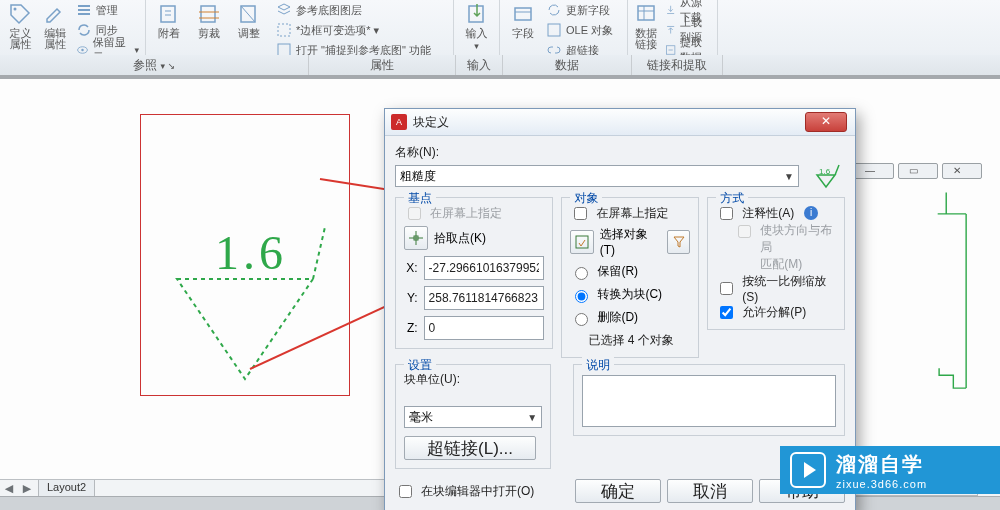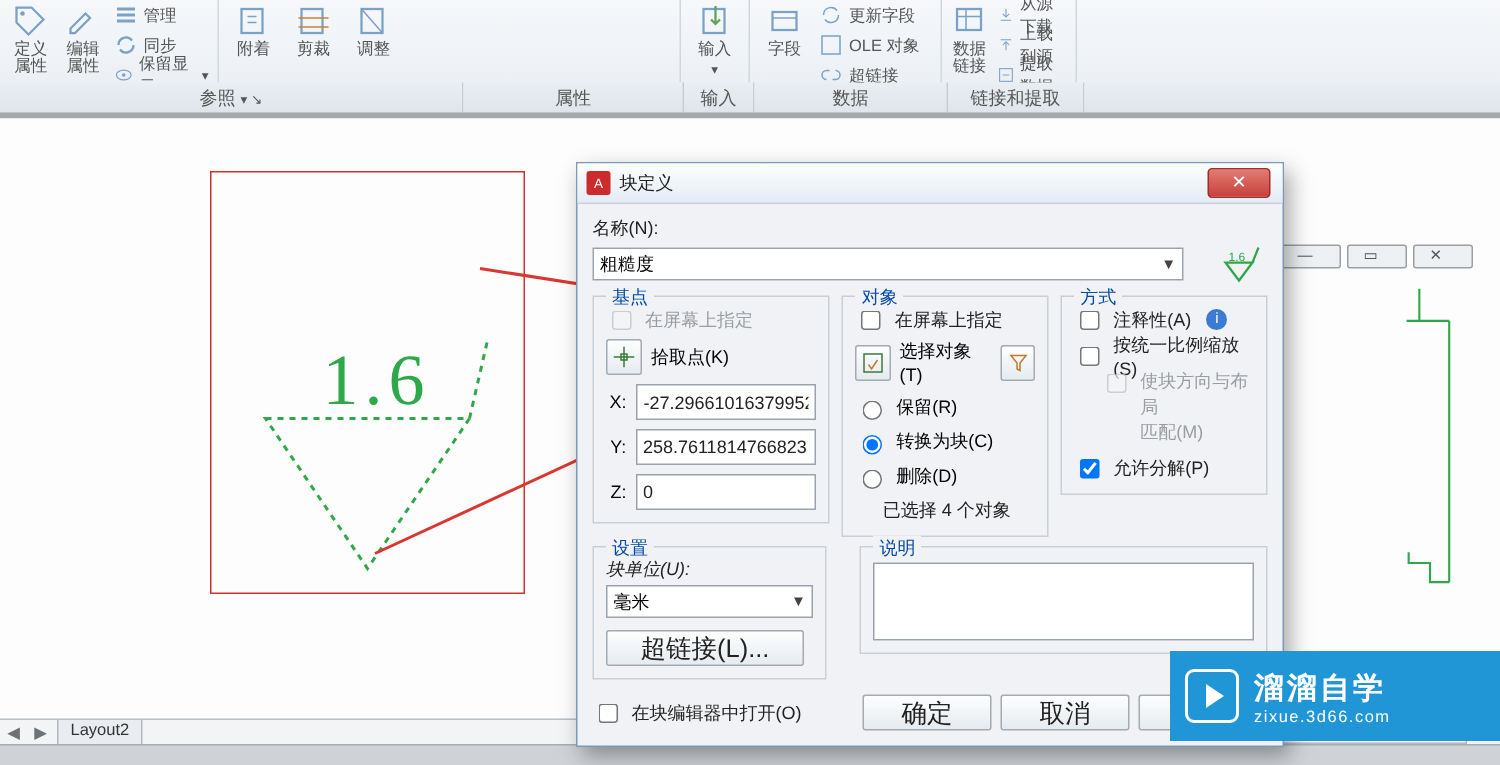--- a/index.html
+++ b/index.html
@@ -41,21 +41,21 @@
   .mdi-controls { position:absolute; right:18px; top:84px; display:flex; gap:4px; }
   .mdi-controls .btn { width:18px; height:14px; border:1px solid #9aa0a4; background:#eef1f4; font-size:10px; text-align:center; line-height:12px; color:#555; }
 
   
   .dialog { position:absolute; left:384px; top:108px; width:470px; background:#f0f2f5; border:1px solid #7d99b8; box-shadow: 4px 6px 14px rgba(0,0,0,.35); }
   .dlg-title { height:26px; background: linear-gradient(#fdfefe,#e4ecf5); border-bottom:1px solid #c5d0dc; display:flex; align-items:center; padding:0 6px; position:relative;}
   .dlg-title .aico { width:16px; height:16px; background:#cc2b2b; font-size:9px; color:#fff; text-align:center; line-height:16px; border-radius:2px; margin-right:6px;}
   .dlg-title .ttl { font-size:12px; color:#222; }
   .dlg-close { position:absolute; right:8px; top:3px; width:40px; height:18px; background: linear-gradient(#e27b75, #c8413b); border:1px solid #a02c27; border-radius:3px; color:#fff; text-align:center; line-height:17px; font-size:12px; }
   .dlg-body { padding:8px 10px 10px 10px; }
-  .dlg-row { display:flex; align-items:center; gap:16px; }
+  .dlg-row { display:flex; align-items:center; gap:6px; }
   .dlg-label { color:#222; }
   .dlg-combo { flex:1; height:20px; border:1px solid #99a3ad; background:#fff; display:flex; align-items:center; padding:0 4px; justify-content:space-between; }
   .dlg-combo .arrow { font-size:10px; color:#444; }
   .preview { width:34px; height:30px; border:none; display:flex; align-items:center; justify-content:center; margin-left:6px;}
   .fieldset { border:1px solid #c9cfd6; margin-top:6px; padding:6px 8px 8px 8px; position:relative; }
   .fieldset .legend { position:absolute; top:-8px; left:8px; background:#f0f2f5; padding:0 4px; color:#0049a7; font-size:12px; }
   .columns { display:flex; gap:8px; }
   .col { flex:1; }
   .col.wide { flex: 1.15; }
   .chk { display:flex; align-items:center; gap:6px; font-size:12px; color:#222; height:18px; }
@@ -73,21 +73,21 @@
   .desc-box { border:1px solid #99a3ad; background:#fff; height:50px; margin-top:4px; }
   .dlg-footer { display:flex; align-items:center; justify-content:space-between; margin-top:10px; }
   .dlg-footer .right { display:flex; gap:6px; }
   .info-ico { width:14px; height:14px; border-radius:50%; background:#3b7bd1; color:#fff; font-size:10px; text-align:center; line-height:14px; display:inline-block; margin-left:4px;}
 
   
   .green-shape { position:absolute; right:18px; top:110px; width:100px; bottom:35px; }
   .green-shape svg { width:100%; height:100%; }
 
   
-  .logo { position:absolute; right:0; bottom:16px; width:220px; height:60px; background:#2196d6; display:flex; align-items:center; gap:10px; padding:0 10px; box-sizing:border-box; }
+  .logo { position:absolute; right:0; bottom:16px; width:220px; height:48px; background:#2196d6; display:flex; align-items:center; gap:10px; padding:0 10px; box-sizing:border-box; }
   .logo .play { width:32px; height:32px; border:2px solid #fff; border-radius:6px; display:flex; align-items:center; justify-content:center; }
   .logo .play span { width:0;height:0;border-left:12px solid #fff;border-top:8px solid transparent;border-bottom:8px solid transparent; margin-left:3px;}
   .logo .txt { display:flex; flex-direction:column; color:#fff; }
   .logo .txt .t1 { font-size:20px; font-weight:bold; letter-spacing:2px; }
   .logo .txt .t2 { font-size:11px; letter-spacing:1px; }
 
   
   .arrow-line { position:absolute; pointer-events:none; }
 </style>
 </head>
@@ -155,20 +155,40 @@
             </svg>
             <span>剪裁</span>
           </div>
         <div class="ribbon-big">
             <svg class="ico" viewBox="0 0 24 24">
               <rect x="4" y="4" width="14" height="16" fill="none" stroke="#7aa1c8" stroke-width="1.5"></rect>
               <path d="M4 4l14 16" stroke="#7aa1c8"></path>
             </svg>
             <span>调整</span>
           </div>
+        <div class="ribbon-stack" style="margin-left:4px;">
+          <div class="ribbon-small">
+              <svg class="ico" viewBox="0 0 16 16">
+                <path d="M2 5l6-3 6 3-6 3-6-3zM2 9l6 3 6-3" fill="none" stroke="#7aa1c8"></path>
+              </svg>
+              <span>参考底图图层</span>
+            </div>
+          <div class="ribbon-small">
+              <svg class="ico" viewBox="0 0 16 16">
+                <rect x="2" y="2" width="12" height="12" fill="none" stroke="#7aa1c8" stroke-dasharray="2 2"></rect>
+              </svg>
+              <span>*边框可变选项* ▾</span>
+            </div>
+          <div class="ribbon-small">
+              <svg class="ico" viewBox="0 0 16 16">
+                <rect x="2" y="2" width="12" height="12" fill="none" stroke="#7aa1c8"></rect>
+              </svg>
+              <span>打开 "捕捉到参考底图" 功能</span>
+            </div>
+        </div>
       </div>
 
       <div class="ribbon-group g2">
         <div class="ribbon-big">
             <svg class="ico" viewBox="0 0 24 24">
               <rect x="4" y="4" width="14" height="16" fill="none" stroke="#7aa1c8" stroke-width="1.5"></rect>
               <path d="M12 2v12m-3-3l3 3 3-3" fill="none" stroke="#5fa25a" stroke-width="1.5"></path>
             </svg>
             <span>输入</span>
             <span style="font-size:9px;">▾</span>
@@ -396,43 +416,43 @@
         </div>
 
         <div class="col">
           <div class="fieldset">
             <div class="legend">方式</div>
             <label class="chk">
                 <input type="checkbox" style="">
                 <span>注释性(A)</span>
                 <span class="info-ico">i</span>
               </label>
-            <label class="chk" style="margin-top:6px;">
-                <input type="checkbox" style="">
-                <span>按统一比例缩放(S)</span>
-              </label>
             <label class="chk disabled" style="height:auto; align-items:flex-start; margin-left:18px;">
                 <input type="checkbox" disabled="" style="">
                 <span style="white-space:pre-line;">使块方向与布局
 匹配(M)</span>
               </label>
             <label class="chk" style="margin-top:6px;">
+                <input type="checkbox" style="">
+                <span>按统一比例缩放(S)</span>
+              </label>
+            <label class="chk" style="margin-top:6px;">
                 <input type="checkbox" checked="" style="">
                 <span>允许分解(P)</span>
               </label>
           </div>
         </div>
       </div>
 
       <div class="columns">
 
         <div class="col wide">
           <div class="fieldset">
             <div class="legend">设置</div>
-            <div class="dlg-label" style="margin-bottom:2px;font-style:italic;">块单位(U):</div>
+            <div class="dlg-label" style="margin-bottom:18px;">块单位(U):</div>
             <div class="dlg-combo">
                 <span>毫米</span>
                 <span class="arrow">▼</span>
               </div>
             <div style="height:8px;"></div>
             <div class="btn" style="width:110px; justify-content:center;">超链接(L)...</div>
           </div>
         </div>
 
         <div class="col" style="flex:2;padding-left:14px;">

